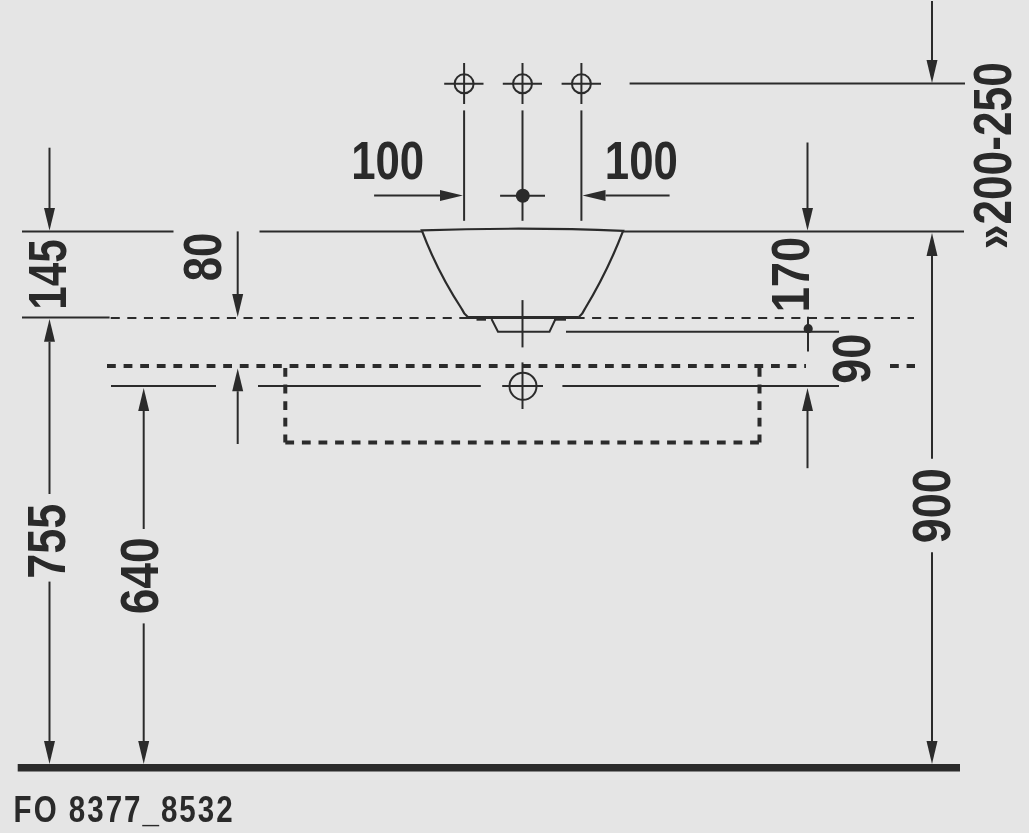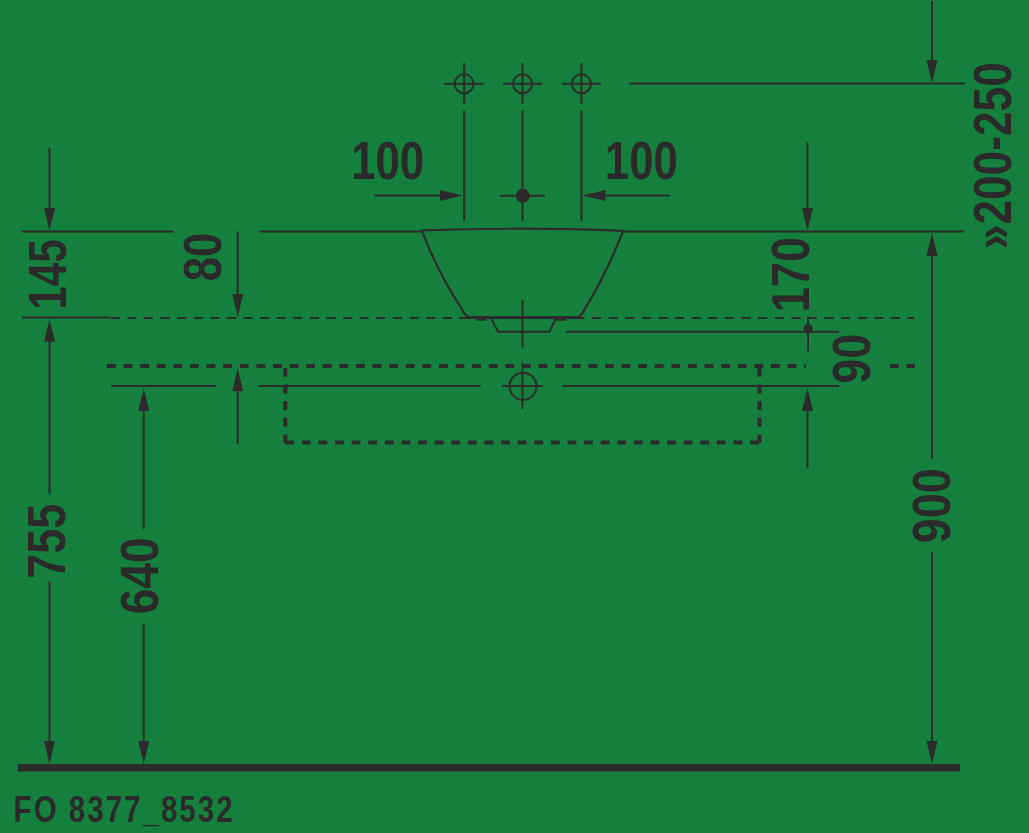--- a/index.html
+++ b/index.html
@@ -1,16 +1,16 @@
 <!DOCTYPE html>
 <html><head>
 <meta charset="utf-8">
 <style>
 html,body{margin:0;padding:0;background:#ffffff;}
-#page{position:relative;width:1029px;height:833px;background:#15803d;overflow:hidden;}
+#page{position:relative;width:1029px;height:833px;background:#e5e5e5;overflow:hidden;}
 svg{display:block;}
 text{font-family:"Liberation Sans",sans-serif;font-weight:bold;fill:#2a2a2a;}
 </style>
 </head>
 <body>
 <div id="page">
 <svg width="1029" height="833" viewBox="0 0 1029 833" fill="none">
 <g stroke="#2b2b2b" stroke-width="2">
 
 <g>

